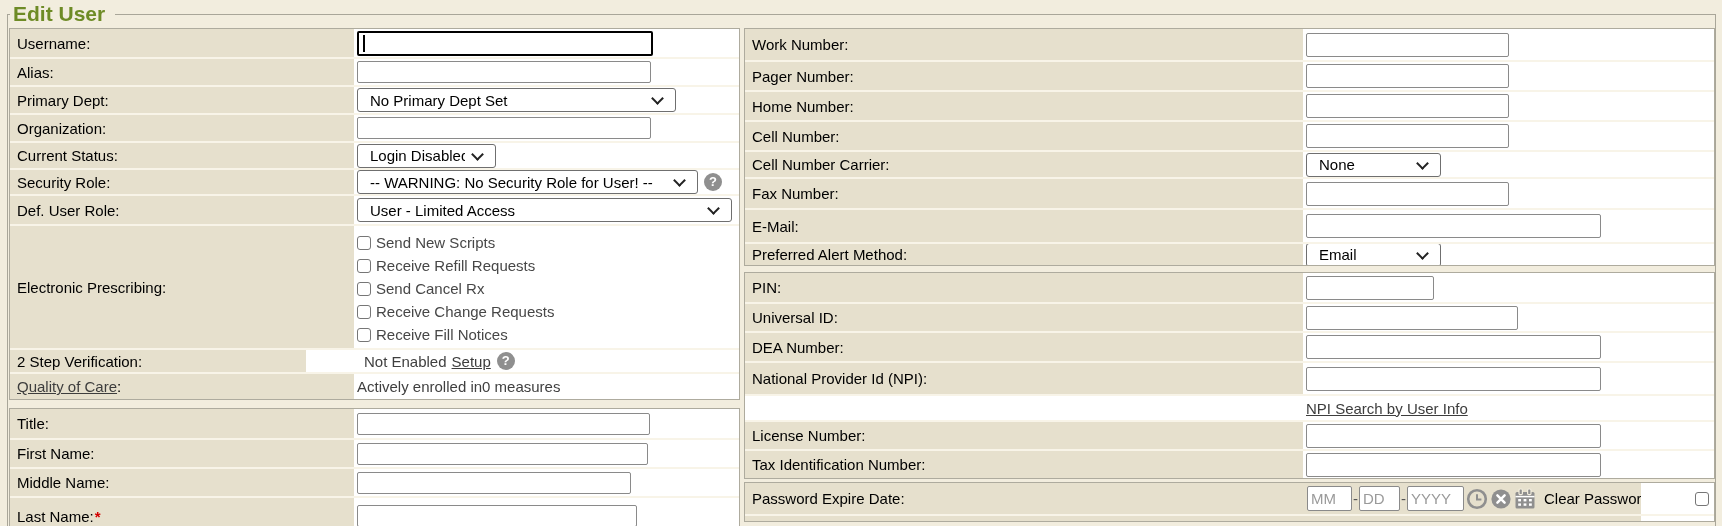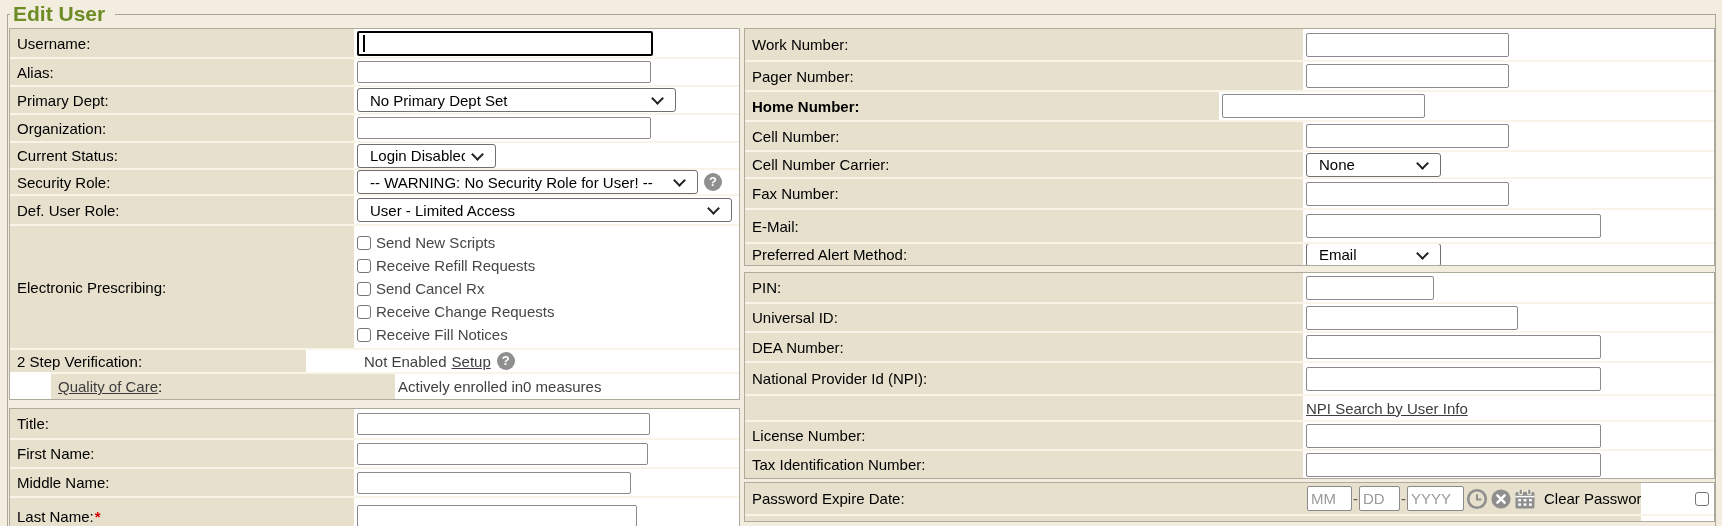--- a/index.html
+++ b/index.html
@@ -194,21 +194,21 @@
           <div class="row" style="height: 24px; gap: 48px;">
             <div class="cell-label" style="width: 296px;">
               <span>2 Step Verification:</span>
             </div>
             <div class="cell-field" style="padding-left: 10px;">
               <span class="plain-txt" style="margin-right: 5px;">Not Enabled</span>
               <a class="lnk">Setup</a>
               <span class="help">?</span>
             </div>
           </div>
-          <div class="row" style="height: 27px; margin-left: 41px;">
+          <div class="row" style="height: 27px;">
             <div class="cell-label" style="width: 344px;">
               <a class="lnk">Quality of Care</a>
               <span>:</span>
             </div>
             <div class="cell-field">
               <span class="plain-txt">Actively enrolled in0 measures</span>
             </div>
           </div>
         </div>
       <div class="tbl" id="tbl-names">
@@ -259,21 +259,21 @@
           </div>
           <div class="row" style="height: 30px;">
             <div class="cell-label" style="width: 558px;">
               <span>Pager Number:</span>
             </div>
             <div class="cell-field">
               <input class="ti ti-r" type="text" value="" style="width: 203px;">
             </div>
           </div>
           <div class="row" style="height: 30px;">
-            <div class="cell-label" style="width: 474px; font-weight: bold;">
+            <div class="cell-label" style="width: 558px;">
               <span>Home Number:</span>
             </div>
             <div class="cell-field">
               <input class="ti ti-r" type="text" value="" style="width: 203px;">
             </div>
           </div>
           <div class="row" style="height: 30px;">
             <div class="cell-label" style="width: 558px;">
               <span>Cell Number:</span>
             </div>
@@ -346,21 +346,21 @@
             </div>
           </div>
           <div class="row" style="height: 33px;">
             <div class="cell-label" style="width: 558px;">
               <span>National Provider Id (NPI):</span>
             </div>
             <div class="cell-field">
               <input class="ti ti-r" type="text" value="" style="width: 295px;">
             </div>
           </div>
-          <div class="row" style="height: 26px;">
+          <div class="row" style="height: 26px; align-items: center;">
             <div class="cell-label" style="width: 558px;">
               <span></span>
             </div>
             <div class="cell-field">
               <a class="lnk">NPI Search by User Info</a>
             </div>
           </div>
           <div class="row" style="height: 29px;">
             <div class="cell-label" style="width: 558px;">
               <span>License Number:</span>

